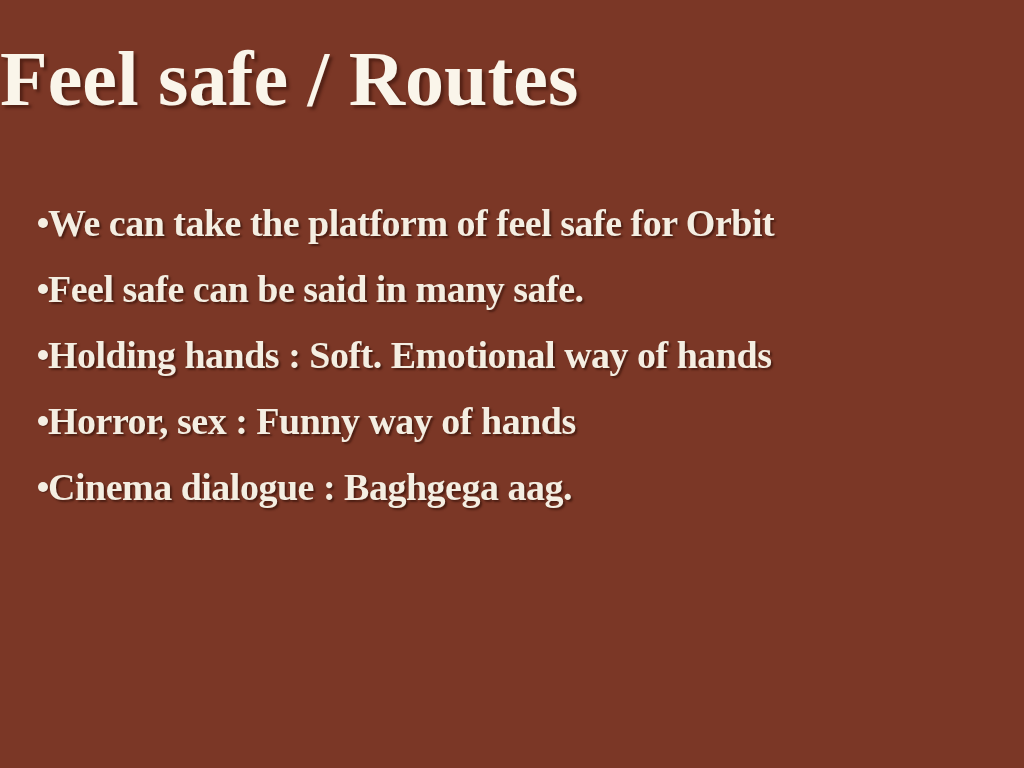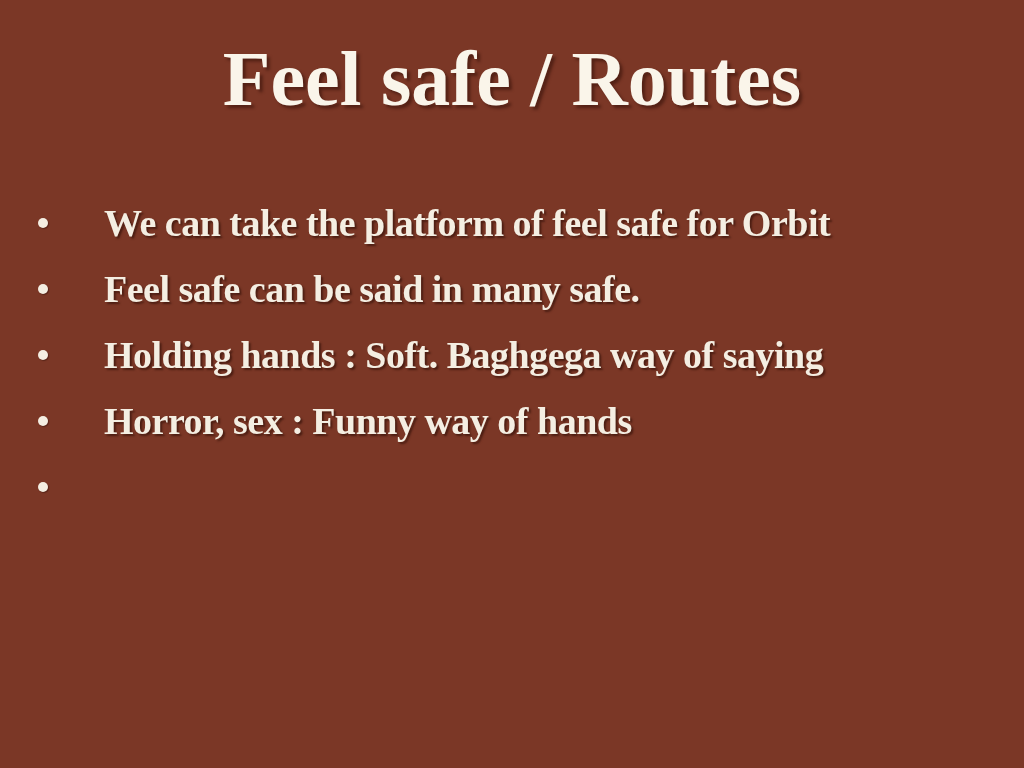--- a/index.html
+++ b/index.html
@@ -15,42 +15,41 @@
     background: #7b3726;
     overflow: hidden;
     font-family: "Liberation Serif", "DejaVu Serif", serif;
   }
   .slide-title {
     position: absolute;
     top: 36px;
     left: 0;
     width: 100%;
     margin: 0;
-    text-align: center;
     font-size: 78px;
     line-height: 1.1;
     font-weight: bold;
     color: #faf5ea;
     text-shadow: 3px 3px 3px rgba(56, 18, 10, 0.6);
     white-space: nowrap;
   }
   .bullet-list {
     position: absolute;
     top: 190px;
     left: 0;
     width: 100%;
     margin: 0;
     padding: 0;
     list-style: none;
   }
   .bullet-item {
     position: relative;
     height: 66px;
     line-height: 66px;
-    padding-left: 104px;
+    padding-left: 48px;
     font-size: 38px;
     font-weight: bold;
     letter-spacing: -0.5px;
     color: #f4eee2;
     text-shadow: 2px 2px 2px rgba(56, 18, 10, 0.7);
     white-space: nowrap;
   }
   .bullet-dot {
     position: absolute;
     left: 38px;
@@ -73,24 +72,25 @@
     <li class="bullet-item">
       <span class="bullet-dot"></span>
       <span>We can take the platform of feel safe for Orbit</span>
     </li>
     <li class="bullet-item">
       <span class="bullet-dot"></span>
       <span>Feel safe can be said in many safe.</span>
     </li>
     <li class="bullet-item">
       <span class="bullet-dot"></span>
-      <span>Holding hands : Soft. Baghgega way of saying</span>
+      <span>Holding hands : Soft. Emotional way of hands</span>
     </li>
     <li class="bullet-item">
       <span class="bullet-dot"></span>
       <span>Horror, sex : Funny way of hands</span>
     </li>
     <li class="bullet-item">
       <span class="bullet-dot"></span>
+      <span>Cinema dialogue : Baghgega aag.</span>
     </li>
   </ul>
 
 </div>
 
 </body></html>

